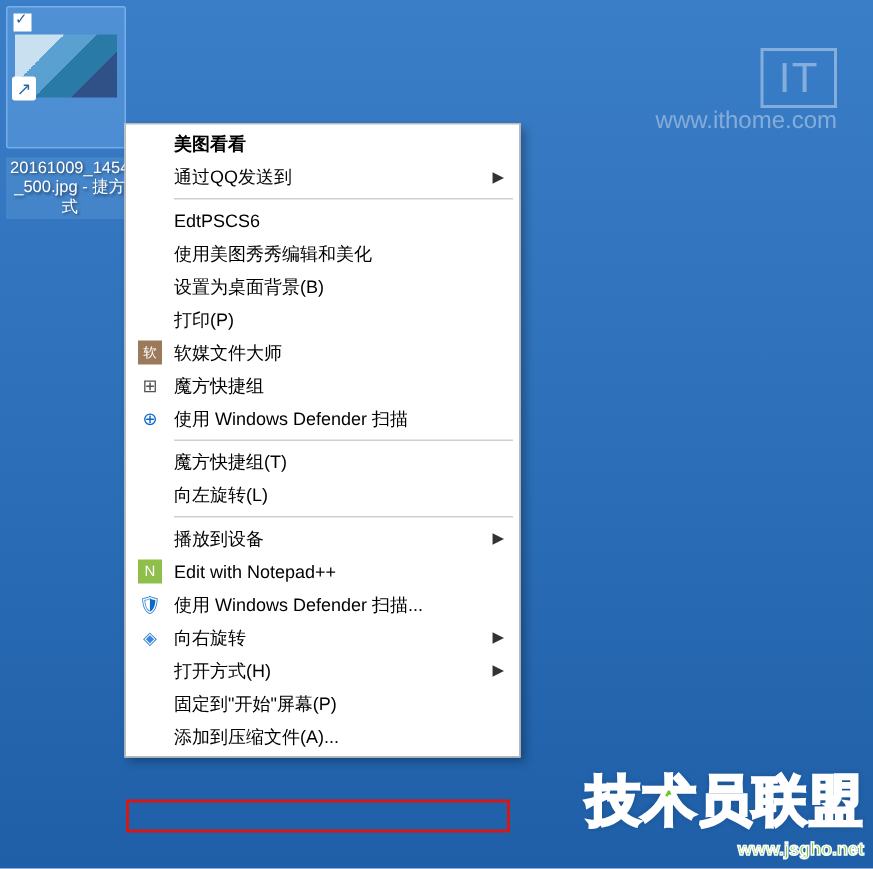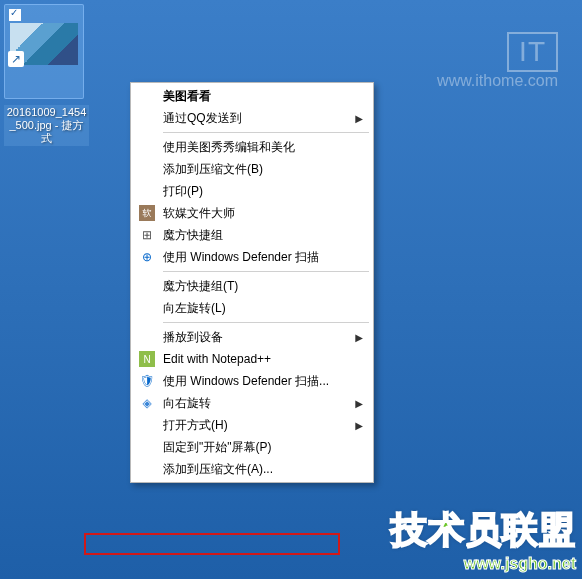--- a/index.html
+++ b/index.html
@@ -103,35 +103,34 @@
     }
     .wb-brand {
       font-size: 36px;
       font-weight: 900;
       color: #6cc628;
       -webkit-text-stroke: 2px #fff;
       text-shadow: 0 0 4px rgba(0,0,0,0.3);
       letter-spacing: 1px;
     }
     .wb-url {
-      font-size: 16px;
+      font-size: 12px;
       font-weight: 700;
       color: #6cc628;
       -webkit-text-stroke: 1px #fff;
     }
     .context-menu {
       position: absolute;
       left: 83px;
       top: 82px;
-      width: 244px;
+      width: 264px;
       background: #fff;
       border: 1px solid #b9b9b9;
       box-shadow: 3px 3px 6px rgba(0,0,0,0.3);
       padding: 2px;
-      margin-left: 47px;
     }
     .menu-item {
       display: flex;
       align-items: center;
       height: 22px;
       padding: 0 18px 0 30px;
       color: #000;
       position: relative;
       cursor: default;
     }
@@ -195,24 +194,27 @@
 <div class="context-menu">
   <div class="menu-item bold">
       <span>美图看看</span>
     </div>
   <div class="menu-item">
       <span>通过QQ发送到</span>
       <span class="sub-arrow">▶</span>
     </div>
   <div class="menu-sep"></div>
   <div class="menu-item">
+      <span>EdtPSCS6</span>
+    </div>
+  <div class="menu-item">
       <span>使用美图秀秀编辑和美化</span>
     </div>
   <div class="menu-item">
-      <span>添加到压缩文件(B)</span>
+      <span>设置为桌面背景(B)</span>
     </div>
   <div class="menu-item">
       <span>打印(P)</span>
     </div>
   <div class="menu-item">
       <span class="menu-icon ico-soft">软</span>
       <span>软媒文件大师</span>
     </div>
   <div class="menu-item">
       <span class="menu-icon ico-grid">⊞</span>

